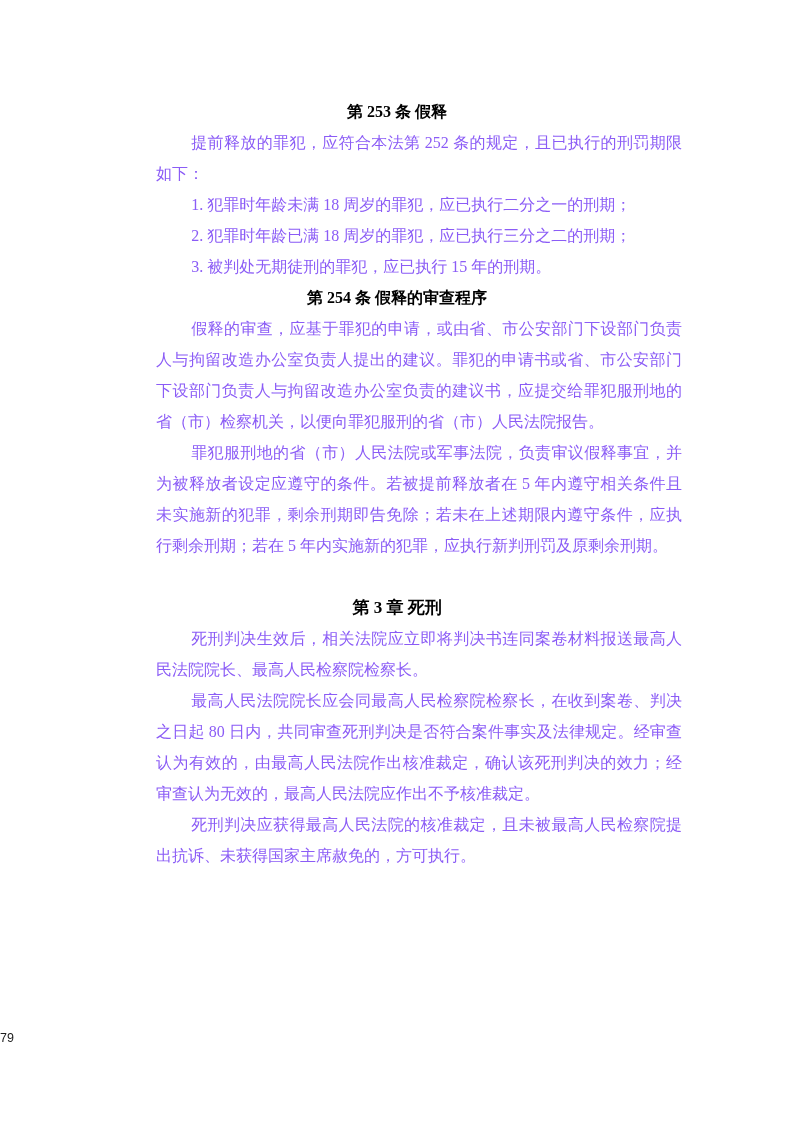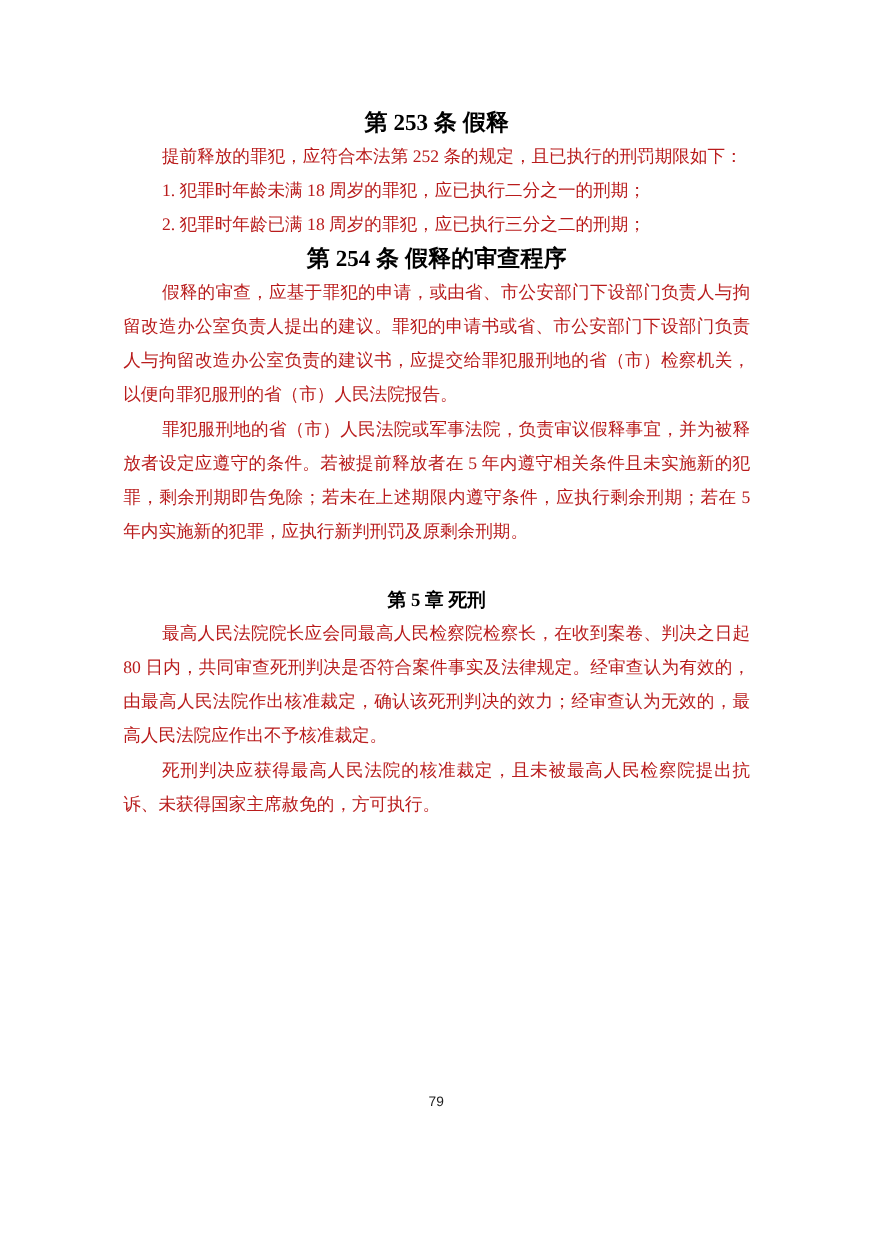--- a/index.html
+++ b/index.html
@@ -20,66 +20,68 @@
     position: absolute;
     top: 96px;
     left: 112px;
     width: 570px;
   }
   .para {
     font-size: 16px;
     line-height: 31px;
     text-align: justify;
     text-indent: 2.2em;
-    color: #b91c1c;
+    color: #8b5cf6;
+    margin-left: 44px;
   }
   .article-heading {
-    font-size: 21px;
+    font-size: 16px;
     line-height: 31px;
     font-weight: bold;
     text-align: center;
     color: #000000;
   }
   .chapter-heading {
     font-size: 17px;
     line-height: 31px;
     font-weight: bold;
     text-align: center;
     color: #000000;
     margin-top: 31px; 
   }
   .page-footer {
     position: absolute;
-    top: 992px;
+    top: 1028px;
     left: 0;
     width: 793px;
-    text-align: center;
   }
   .page-number {
     font-family: "Liberation Sans", "DejaVu Sans", sans-serif;
     font-size: 12.5px;
     color: #1c1c1c;
   }
 </style>
 </head>
 <body>
 
 <div class="page">
   <main class="content">
 
     <h2 class="article-heading">第 253 条 假释</h2>
     <p class="para">提前释放的罪犯，应符合本法第 252 条的规定，且已执行的刑罚期限如下：</p>
     <p class="para">1. 犯罪时年龄未满 18 周岁的罪犯，应已执行二分之一的刑期；</p>
     <p class="para">2. 犯罪时年龄已满 18 周岁的罪犯，应已执行三分之二的刑期；</p>
+    <p class="para">3. 被判处无期徒刑的罪犯，应已执行 15 年的刑期。</p>
 
     <h2 class="article-heading">第 254 条 假释的审查程序</h2>
     <p class="para">假释的审查，应基于罪犯的申请，或由省、市公安部门下设部门负责人与拘留改造办公室负责人提出的建议。罪犯的申请书或省、市公安部门下设部门负责人与拘留改造办公室负责的建议书，应提交给罪犯服刑地的省（市）检察机关，以便向罪犯服刑的省（市）人民法院报告。</p>
     <p class="para">罪犯服刑地的省（市）人民法院或军事法院，负责审议假释事宜，并为被释放者设定应遵守的条件。若被提前释放者在 5 年内遵守相关条件且未实施新的犯罪，剩余刑期即告免除；若未在上述期限内遵守条件，应执行剩余刑期；若在 5 年内实施新的犯罪，应执行新判刑罚及原剩余刑期。</p>
 
-    <h1 class="chapter-heading">第 5 章 死刑</h1>
+    <h1 class="chapter-heading">第 3 章 死刑</h1>
+    <p class="para">死刑判决生效后，相关法院应立即将判决书连同案卷材料报送最高人民法院院长、最高人民检察院检察长。</p>
     <p class="para">最高人民法院院长应会同最高人民检察院检察长，在收到案卷、判决之日起 80 日内，共同审查死刑判决是否符合案件事实及法律规定。经审查认为有效的，由最高人民法院作出核准裁定，确认该死刑判决的效力；经审查认为无效的，最高人民法院应作出不予核准裁定。</p>
     <p class="para">死刑判决应获得最高人民法院的核准裁定，且未被最高人民检察院提出抗诉、未获得国家主席赦免的，方可执行。</p>
 
   </main>
 
   <footer class="page-footer">
     <span class="page-number">79</span>
   </footer>
 </div>
 

